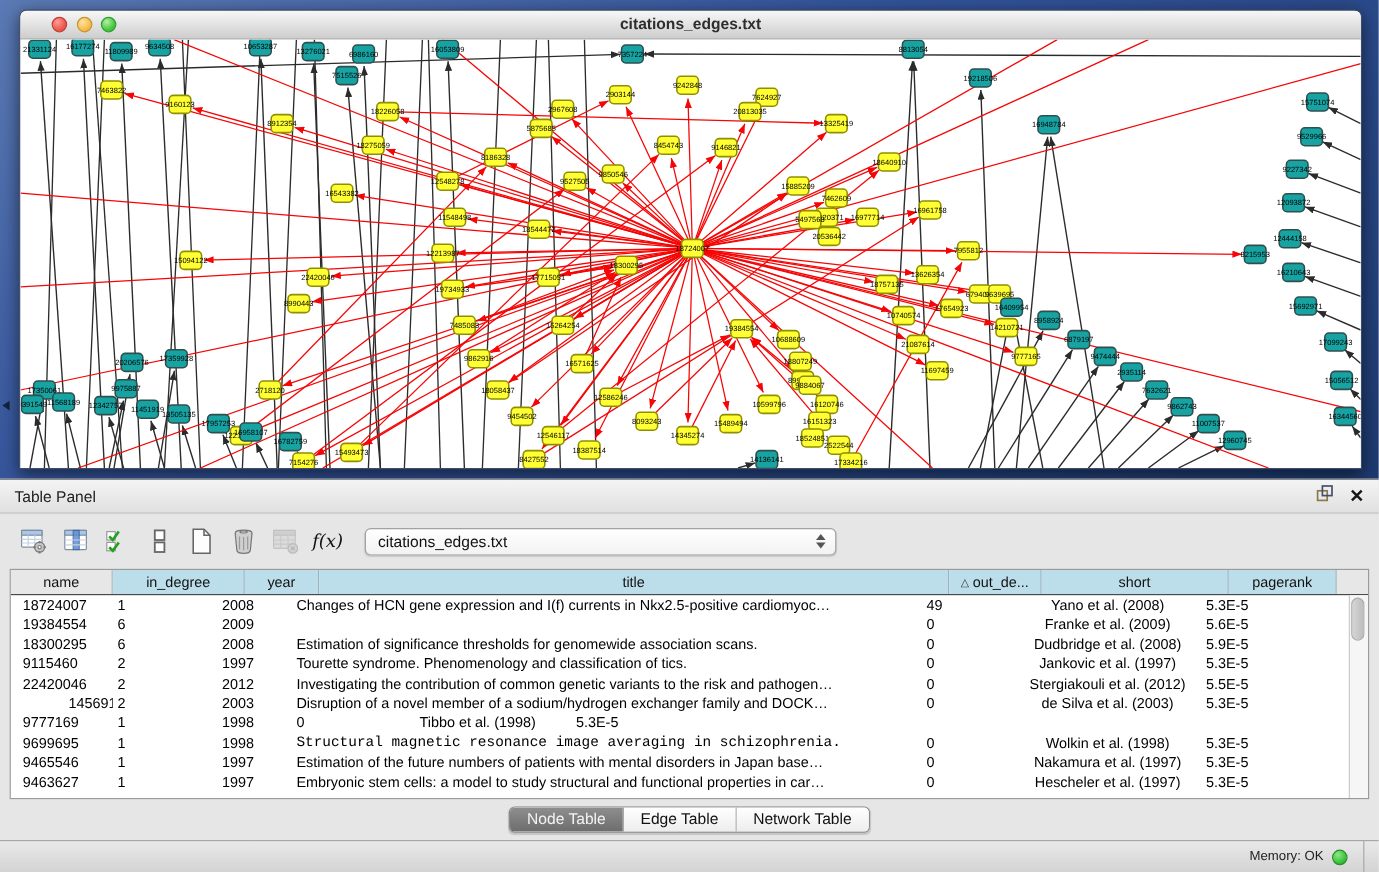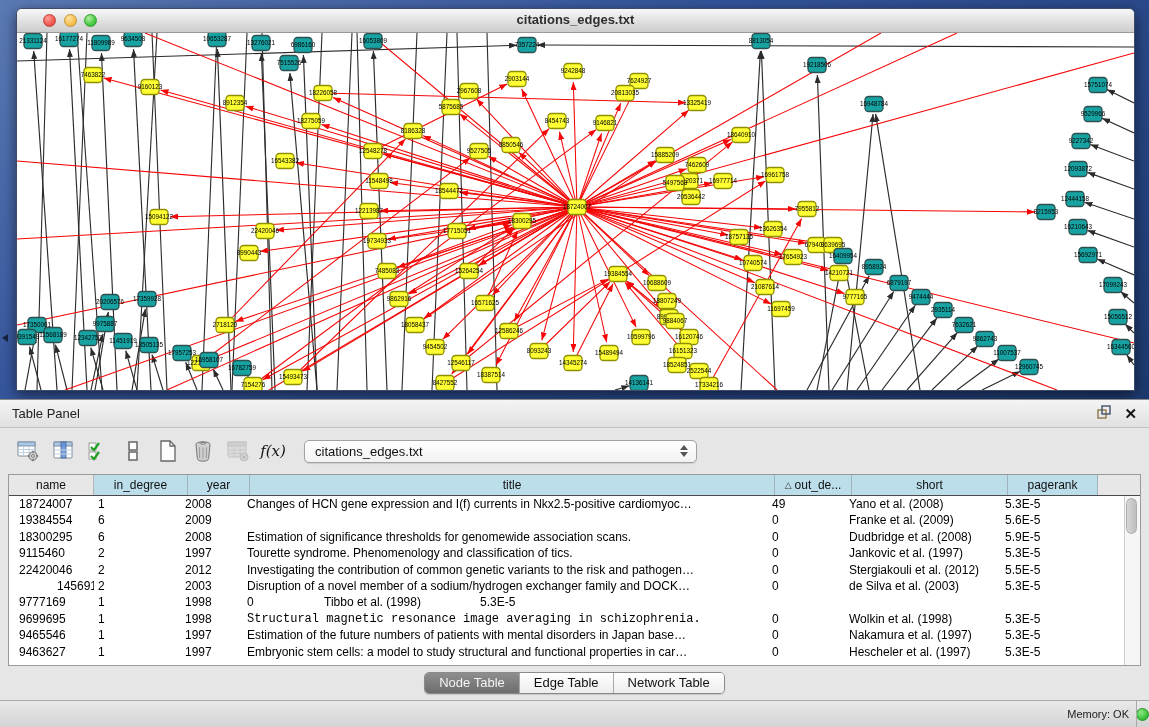--- a/index.html
+++ b/index.html
@@ -55,39 +55,39 @@
     box-sizing:border-box;border-right:1px solid #9fb4bd;background:#bcdeea;
     overflow:hidden;white-space:nowrap;gap:3px;}
   .th.gray{background:#e7e7e7;border-right:1px solid #b5b5b5;}
   .th.filler{flex:1;background:#e7e7e7;border-right:none;}
   .sort{font-size:9px;color:#333;}
   .tbody{position:absolute;left:0;top:21px;right:16px;bottom:0;overflow:hidden;}
   .tr{display:flex;height:16.4px;}
   .td{box-sizing:border-box;padding:0 4px;font-size:12px;line-height:16.4px;color:#000;
     overflow:hidden;white-space:nowrap;}
   .td.c0{padding-left:10px;}
-  .td.c5{}
+  .td.c5{text-align:center;}
   .vscroll{position:absolute;right:0;top:21px;bottom:0;width:16px;background:#f6f6f6;
     border-left:1px solid #ccc;box-sizing:border-box;}
   .vthumb{margin:2px 1px;width:11px;height:36px;border-radius:6px;
     background:linear-gradient(90deg,#d6d6d6,#bdbdbd);border:1px solid #adadad;box-sizing:border-box;}
 
   .tabbar{height:34px;display:flex;align-items:center;justify-content:center;}
   .seg{display:flex;border:1px solid #8a8a8a;border-radius:5px;overflow:hidden;
     background:#fff;height:20px;box-shadow:0 1px 1px rgba(0,0,0,.15);}
   .seg .tab{padding:0 14px;font-size:13px;line-height:20px;color:#111;
     border-right:1px solid #a9a9a9;background:linear-gradient(#fff,#ededed);}
   .seg .tab:last-child{border-right:none;}
   .seg .tab.sel{background:linear-gradient(#8e8e8e,#6d6d6d);color:#f4f4f4;}
 
   
   .status-bar{position:absolute;left:0;top:700px;width:1149px;height:27px;
     background:linear-gradient(#e9e9e9,#d3d3d3);border-top:1px solid #a8a8a8;
     box-sizing:border-box;display:flex;align-items:center;justify-content:flex-end;
-    gap:7px;}
+    gap:7px;padding-right:26px;}
   .status-bar .mem{font-size:11px;color:#222;}
   .dot{width:13px;height:13px;border-radius:50%;
     background:radial-gradient(circle at 35% 30%,#8fe887,#3ec43e 60%,#2b9e2b);
     border:1px solid #279127;box-sizing:border-box;}
   .grip-line{position:absolute;right:12px;top:0;bottom:0;width:1px;background:#aaa;}
 </style>
 </head>
 <body>
 
 <div class="desktop">
@@ -853,21 +853,21 @@
             <i class="dn"></i>
           </span>
       </div>
     </div>
 
     <div class="table-wrap">
       <div class="thead" id="thead">
           <div class="th gray" style="width: 85px;">
             <span>name</span>
           </div>
-          <div class="th" style="width: 94px;">
+          <div class="th" style="width: 110px;">
             <span>in_degree</span>
           </div>
           <div class="th" style="width: 62px;">
             <span>year</span>
           </div>
           <div class="th" style="width: 525px;">
             <span>title</span>
           </div>
           <div class="th" style="width: 77px;">
             <span class="sort">△</span>

